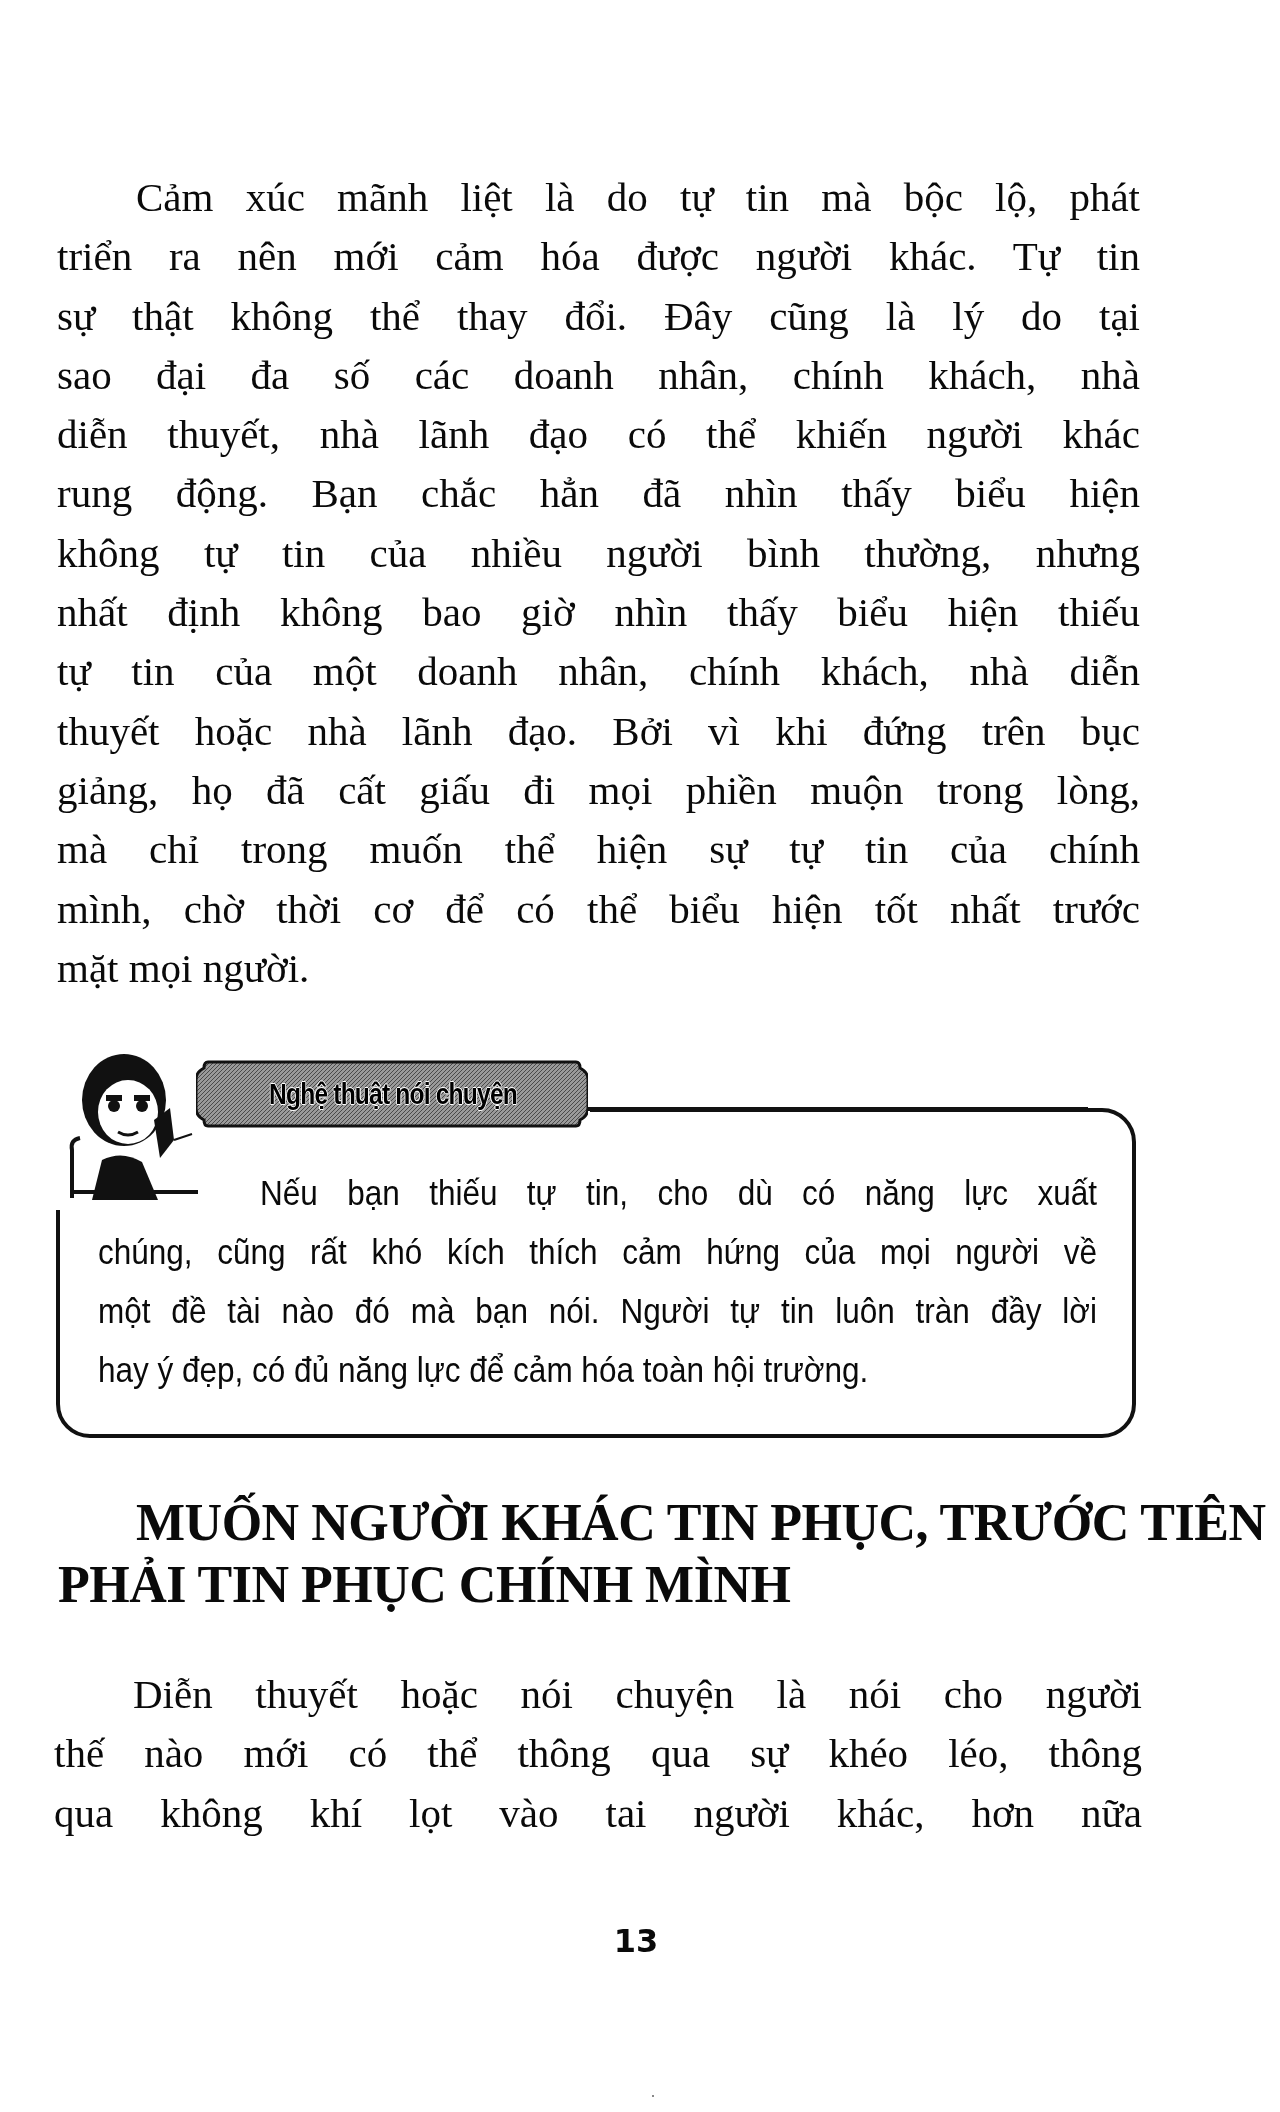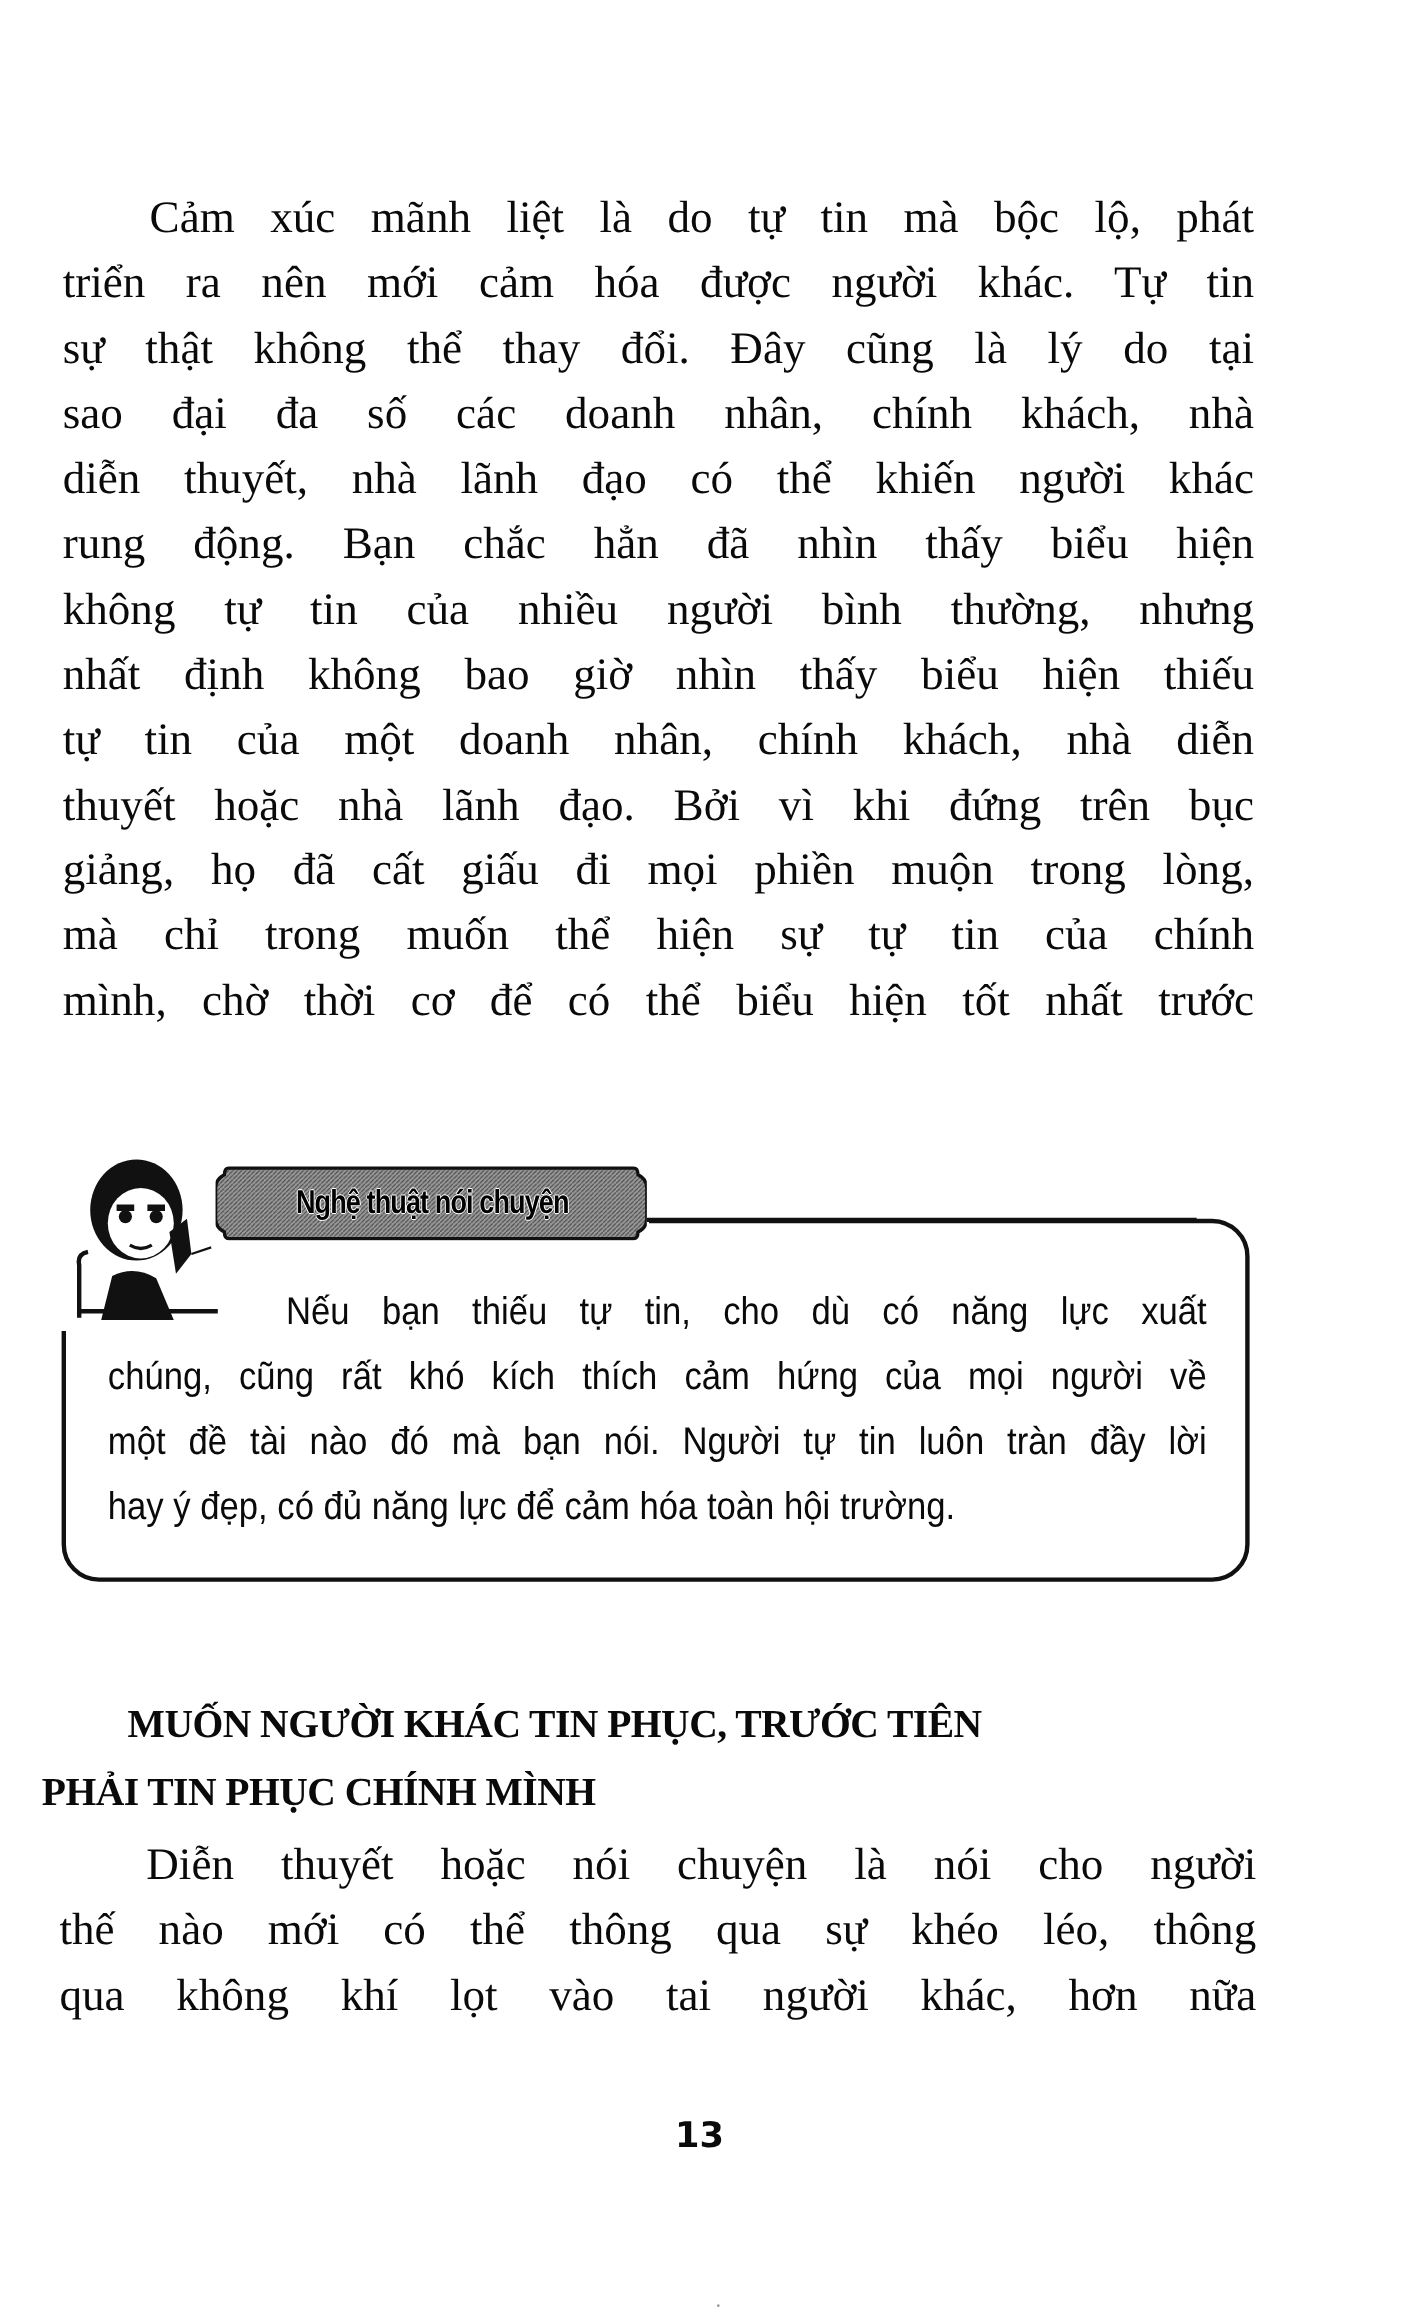--- a/index.html
+++ b/index.html
@@ -12,21 +12,21 @@
   .box { position:absolute; left:56px; top:1108px; width:1080px; height:330px; border:4px solid #111; border-radius:34px; box-sizing:border-box; }
   .box-cover { position:absolute; left:50px; top:1100px; width:540px; height:20px; background:#fff; }
   .box-cover2 { position:absolute; left:50px; top:1100px; width:30px; height:110px; background:#fff; }
   .portrait { position:absolute; left:62px; top:1050px; width:140px; height:155px; }
   .plate { position:absolute; left:196px; top:1060px; width:392px; height:68px; }
   .plate-label { position:absolute; left:218px; top:1070px; width:350px; height:48px; font-family:"Liberation Sans","DejaVu Sans",sans-serif; font-weight:bold; font-size:30px; color:#000; text-align:center; line-height:48px; letter-spacing:-1px; transform:scaleX(0.82); transform-origin:center; text-shadow:1px 0 0 #fff,-1px 0 0 #fff,0 1px 0 #fff,0 -1px 0 #fff; }
   .tip { position:absolute; left:98px; top:1163px; width:1000px; font-family:"Liberation Sans","DejaVu Sans",sans-serif; font-size:35px; line-height:59px; transform:scaleX(0.9); transform-origin:left top; }
   .tip .line { display:block; white-space:nowrap; width:1110px; text-align:justify; text-align-last:justify; }
   .tip .line.first { padding-left:180px; width:930px; }
   .tip .line.last { text-align-last:left; }
-  .heading { position:absolute; left:38px; top:1492px; width:1090px; font-family:"Liberation Serif","DejaVu Serif",serif; font-weight:bold; font-size:36px; line-height:62px; letter-spacing:-0.5px;margin-top:44px; }
+  .heading { position:absolute; left:58px; top:1492px; width:1090px; font-family:"Liberation Serif","DejaVu Serif",serif; font-weight:bold; font-size:52px; line-height:62px; letter-spacing:-0.5px; }
   .heading .line { display:block; white-space:nowrap; }
   .heading .line.indent { padding-left:78px; }
   #p2 { top:1640px; left:54px; width:1088px; }
   .pagenum { position:absolute; left:560px; top:1922px; width:60px; text-align:center; font-family:"DejaVu Sans","Liberation Sans",sans-serif; font-weight:bold; font-size:32px;margin-left:46px; }
   .speck { position:absolute; left:652px; top:2095px; width:2px; height:2px; background:#888; }
 </style>
 </head>
 <body>
 
 <div class="para" id="p1">
@@ -36,20 +36,21 @@
   <span class="line">sao đại đa số các doanh nhân, chính khách, nhà</span>
   <span class="line">diễn thuyết, nhà lãnh đạo có thể khiến người khác</span>
   <span class="line">rung động. Bạn chắc hẳn đã nhìn thấy biểu hiện</span>
   <span class="line">không tự tin của nhiều người bình thường, nhưng</span>
   <span class="line">nhất định không bao giờ nhìn thấy biểu hiện thiếu</span>
   <span class="line">tự tin của một doanh nhân, chính khách, nhà diễn</span>
   <span class="line">thuyết hoặc nhà lãnh đạo. Bởi vì khi đứng trên bục</span>
   <span class="line">giảng, họ đã cất giấu đi mọi phiền muộn trong lòng,</span>
   <span class="line">mà chỉ trong muốn thể hiện sự tự tin của chính</span>
   <span class="line">mình, chờ thời cơ để có thể biểu hiện tốt nhất trước</span>
+  <span class="line last">mặt mọi người.</span>
 </div>
 
 <div class="box"></div>
 <div class="box-cover"></div>
 <div class="box-cover2"></div>
 
 <svg class="portrait" viewBox="0 0 140 155">
   <path d="M10 148 L10 100 Q 8 90 18 88" stroke="#111" stroke-width="4" fill="none"></path>
   <ellipse cx="62" cy="50" rx="42" ry="46" fill="#111"></ellipse>
   <ellipse cx="66" cy="62" rx="30" ry="32" fill="#fff"></ellipse>

